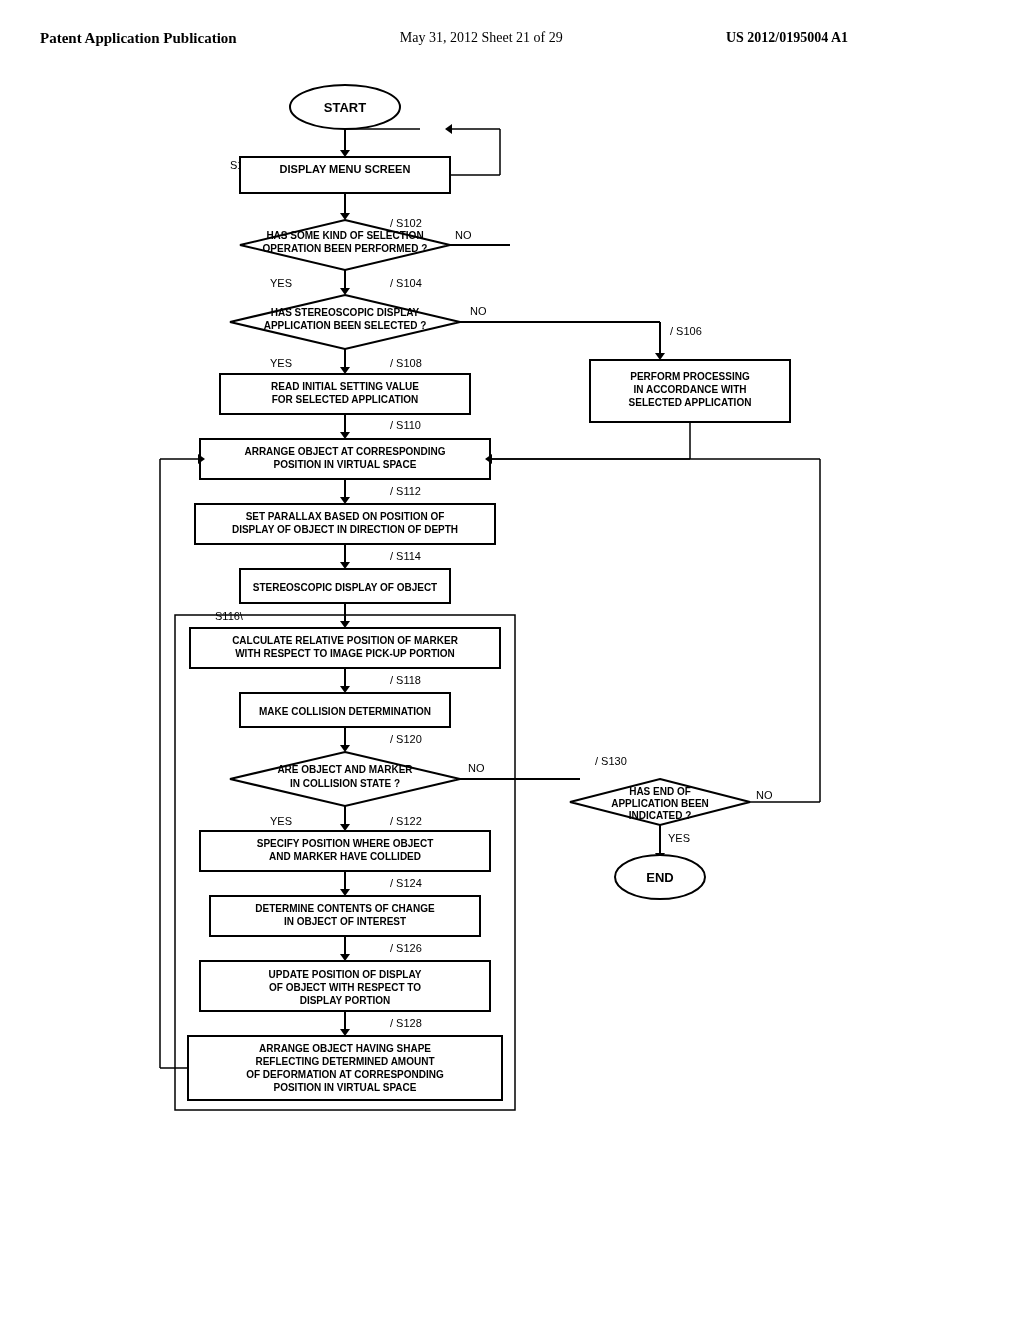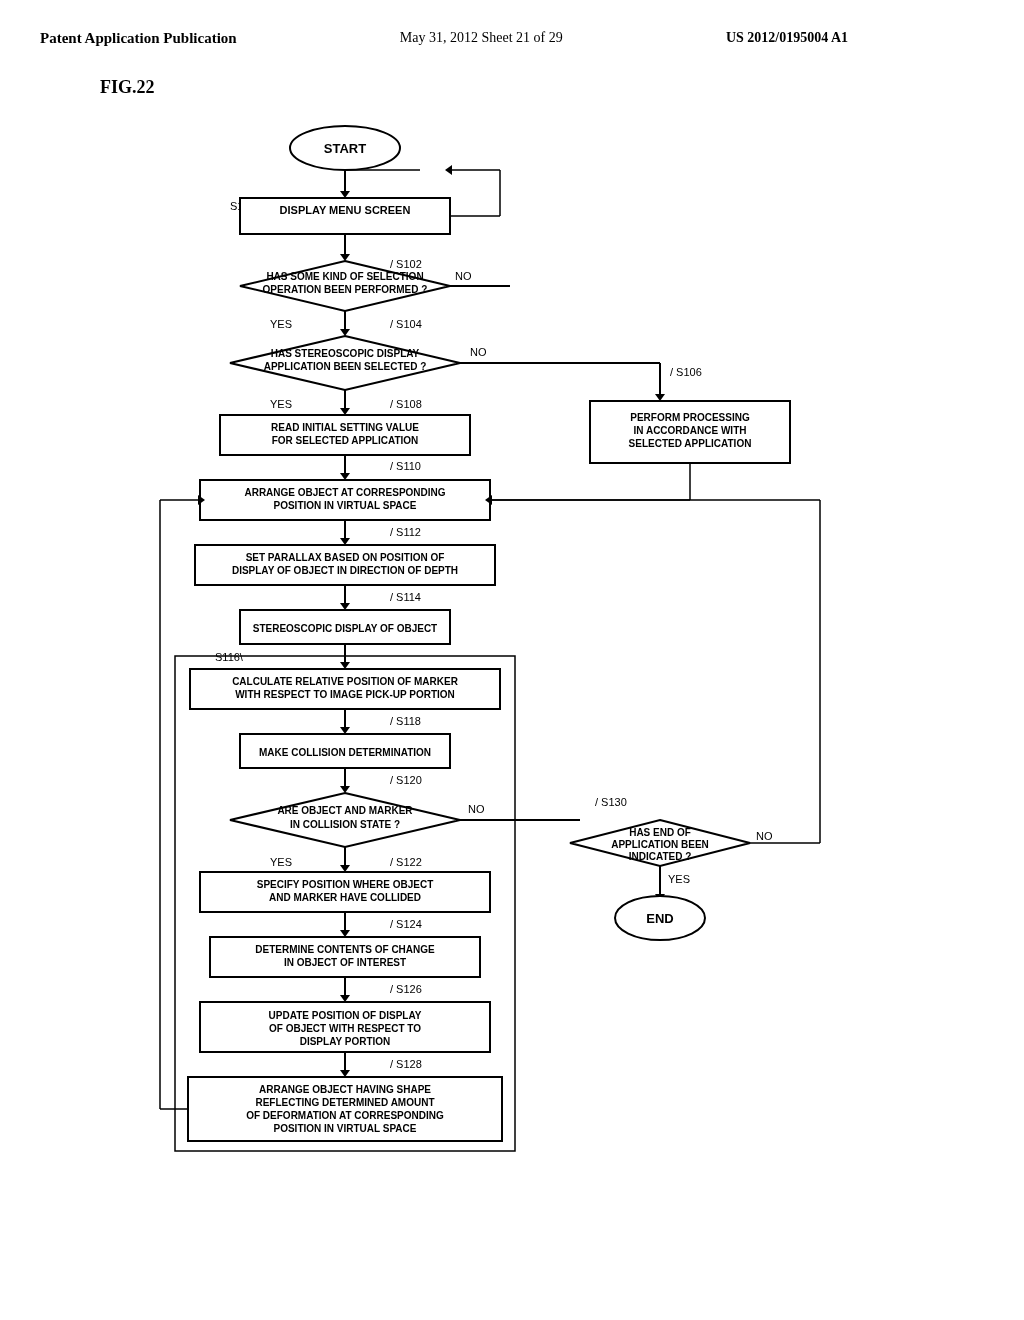--- a/index.html
+++ b/index.html
@@ -66,21 +66,20 @@
       <strong>Patent Application Publication</strong>
     </div>
     <div class="header-center">
       <span>May 31, 2012  Sheet 21 of 29</span>
     </div>
     <div class="header-right">
       <span>US 2012/0195004 A1</span>
     </div>
   </div>
 
-  <div class="fig-label">FIG.22</div>
 
   <svg class="flowchart-svg" width="860" height="1160" viewBox="0 0 860 1160">
 
     <ellipse cx="245" cy="30" rx="55" ry="22" fill="white" stroke="black" stroke-width="2"></ellipse>
     <text x="245" y="35" text-anchor="middle" font-size="13" font-weight="bold" font-family="Arial, sans-serif">START</text>
 
     <line x1="245" y1="52" x2="245" y2="75" stroke="black" stroke-width="2"></line>
     <polygon points="240,73 250,73 245,80" fill="black"></polygon>
 
     <text x="130" y="92" font-size="11" font-family="Arial, sans-serif">S100\</text>

